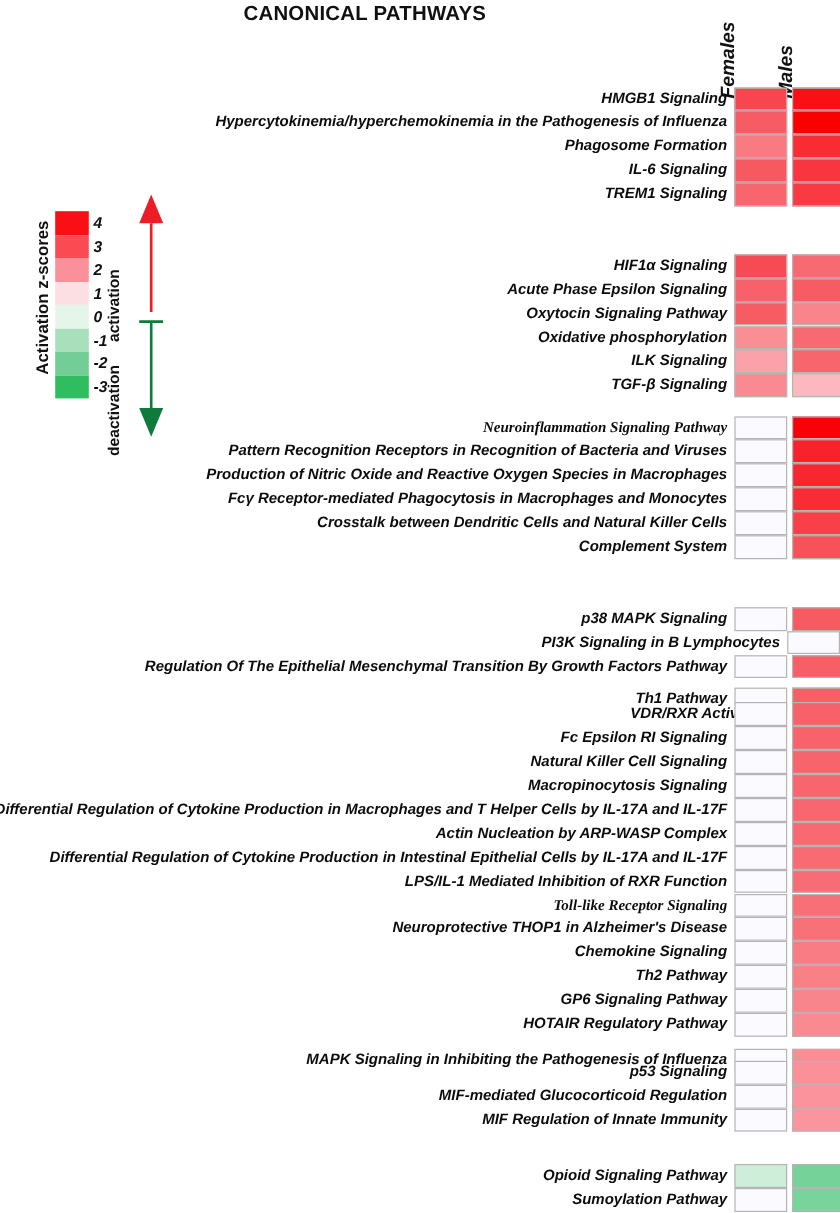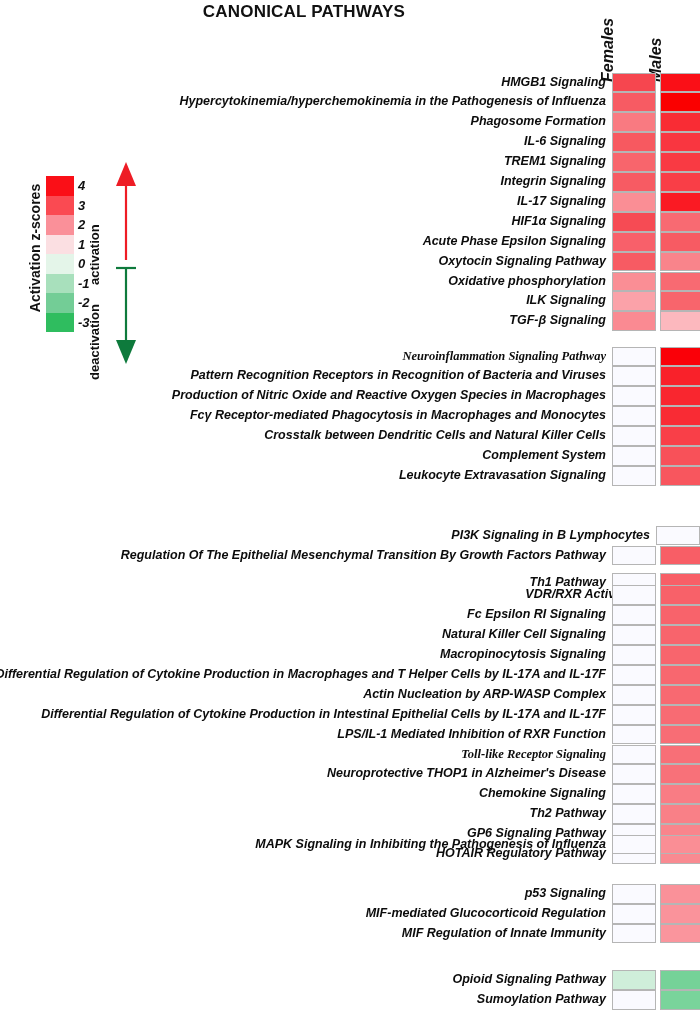--- a/index.html
+++ b/index.html
@@ -211,30 +211,20 @@
       <div class="row" style="top: 59.7px;">
         <div class="row-label">IL-6 Signaling</div>
         <div class="cell females" title="IL-6 Signaling — Females z = 2.65" style="background: rgb(247, 89, 96);"></div>
         <div class="cell males" title="IL-6 Signaling — Males z = 3.45" style="background: rgb(249, 54, 64);"></div>
       </div>
       <div class="row" style="top: 79.6px;">
         <div class="row-label">TREM1 Signaling</div>
         <div class="cell females" title="TREM1 Signaling — Females z = 2.5" style="background: rgb(248, 101, 108);"></div>
         <div class="cell males" title="TREM1 Signaling — Males z = 3.4" style="background: rgb(249, 58, 67);"></div>
       </div>
-      <div class="row" style="top: 99.5px;">
-        <div class="row-label">Integrin Signaling</div>
-        <div class="cell females" title="Integrin Signaling — Females z = 2.6" style="background: rgb(247, 91, 99);"></div>
-        <div class="cell males" title="Integrin Signaling — Males z = 3.35" style="background: rgb(249, 62, 71);"></div>
-      </div>
-      <div class="row" style="top: 119.4px;">
-        <div class="row-label">IL-17 Signaling</div>
-        <div class="cell females" title="IL-17 Signaling — Females z = 2.05" style="background: rgb(250, 142, 149);"></div>
-        <div class="cell males" title="IL-17 Signaling — Males z = 3.75" style="background: rgb(250, 26, 35);"></div>
-      </div>
       <div class="row" style="top: 139.3px;">
         <div class="row-label">HIF1α Signaling</div>
         <div class="cell females" title="HIF1α Signaling — Females z = 2.8" style="background: rgb(246, 75, 84);"></div>
         <div class="cell males" title="HIF1α Signaling — Males z = 2.45" style="background: rgb(248, 106, 114);"></div>
       </div>
       <div class="row" style="top: 159.2px;">
         <div class="row-label">Acute Phase Epsilon Signaling</div>
         <div class="cell females" title="Acute Phase Response Signaling — Females z = 2.55" style="background: rgb(248, 96, 106);"></div>
         <div class="cell males" title="Acute Phase Response Signaling — Males z = 2.6" style="background: rgb(247, 91, 99);"></div>
       </div>
@@ -283,24 +273,24 @@
       <div class="row" style="top: 79.6px;">
         <div class="row-label">Crosstalk between Dendritic Cells and Natural Killer Cells</div>
         <div class="cell females" title="Crosstalk between Dendritic Cells and Natural Killer Cells — Females z = 0.05" style="background: rgb(250, 250, 255);"></div>
         <div class="cell males" title="Crosstalk between Dendritic Cells and Natural Killer Cells — Males z = 3.35" style="background: rgb(249, 63, 72);"></div>
       </div>
       <div class="row" style="top: 99.5px;">
         <div class="row-label">Complement System</div>
         <div class="cell females" title="Complement System — Females z = 0.05" style="background: rgb(250, 250, 255);"></div>
         <div class="cell males" title="Complement System — Males z = 3.05" style="background: rgb(248, 81, 89);"></div>
       </div>
-      <div class="row" style="top: 119.4px;">
-        <div class="row-label">Leukocyte Extravasation Signaling</div>
-        <div class="cell females" title="Leukocyte Extravasation Signaling — Females z = 0.05" style="background: rgb(250, 250, 255);"></div>
-        <div class="cell males" title="Leukocyte Extravasation Signaling — Males z = 2.95" style="background: rgb(248, 86, 94);"></div>
+      <div class="row" style="top: 159.2px;">
+        <div class="row-label">p38 MAPK Signaling</div>
+        <div class="cell females" title="p38 MAPK Signaling — Females z = 0.05" style="background: rgb(250, 250, 255);"></div>
+        <div class="cell males" title="p38 MAPK Signaling — Males z = 2.88" style="background: rgb(248, 90, 98);"></div>
       </div>
       <div class="row" style="top: 179.1px; margin-left: 44px;">
         <div class="row-label">PI3K Signaling in B Lymphocytes</div>
         <div class="cell females" title="PI3K Signaling in B Lymphocytes — Females z = 0.05" style="background: rgb(250, 250, 255);"></div>
         <div class="cell males" title="PI3K Signaling in B Lymphocytes — Males z = 2.85" style="background: rgb(248, 92, 100);"></div>
       </div>
       <div class="row" style="top: 199px;">
         <div class="row-label">Regulation Of The Epithelial Mesenchymal Transition By Growth Factors Pathway</div>
         <div class="cell females" title="Regulation Of The Epithelial Mesenchymal Transition By Growth Factors Pathway — Females z = 0.05" style="background: rgb(250, 250, 255);"></div>
         <div class="cell males" title="Regulation Of The Epithelial Mesenchymal Transition By Growth Factors Pathway — Males z = 2.82" style="background: rgb(248, 94, 102);"></div>
@@ -373,21 +363,21 @@
       <div class="row" style="top: 477.6px;">
         <div class="row-label">GP6 Signaling Pathway</div>
         <div class="cell females" title="GP6 Signaling Pathway — Females z = 0.05" style="background: rgb(250, 250, 255);"></div>
         <div class="cell males" title="GP6 Signaling Pathway — Males z = 2.18" style="background: rgb(249, 133, 140);"></div>
       </div>
       <div class="row" style="top: 497.5px;">
         <div class="row-label">HOTAIR Regulatory Pathway</div>
         <div class="cell females" title="HOTAIR Regulatory Pathway — Females z = 0.05" style="background: rgb(250, 250, 255);"></div>
         <div class="cell males" title="HOTAIR Regulatory Pathway — Males z = 2.12" style="background: rgb(249, 138, 145);"></div>
       </div>
-      <div class="row" style="top: 488px;">
+      <div class="row" style="top: 527px;">
         <div class="row-label">MAPK Signaling in Inhibiting the Pathogenesis of Influenza</div>
         <div class="cell females" title="MAPK Signaling in Inhibiting the Pathogenesis of Influenza — Females z = 0.05" style="background: rgb(250, 250, 255);"></div>
         <div class="cell males" title="MAPK Signaling in Inhibiting the Pathogenesis of Influenza — Males z = 2.05" style="background: rgb(250, 142, 149);"></div>
       </div>
       <div class="row" style="top: 537.3px;">
         <div class="row-label">p53 Signaling</div>
         <div class="cell females" title="p53 Signaling — Females z = 0.05" style="background: rgb(250, 250, 255);"></div>
         <div class="cell males" title="p53 Signaling — Males z = 2" style="background: rgb(250, 145, 153);"></div>
       </div>
       <div class="row" style="top: 557.2px;">

